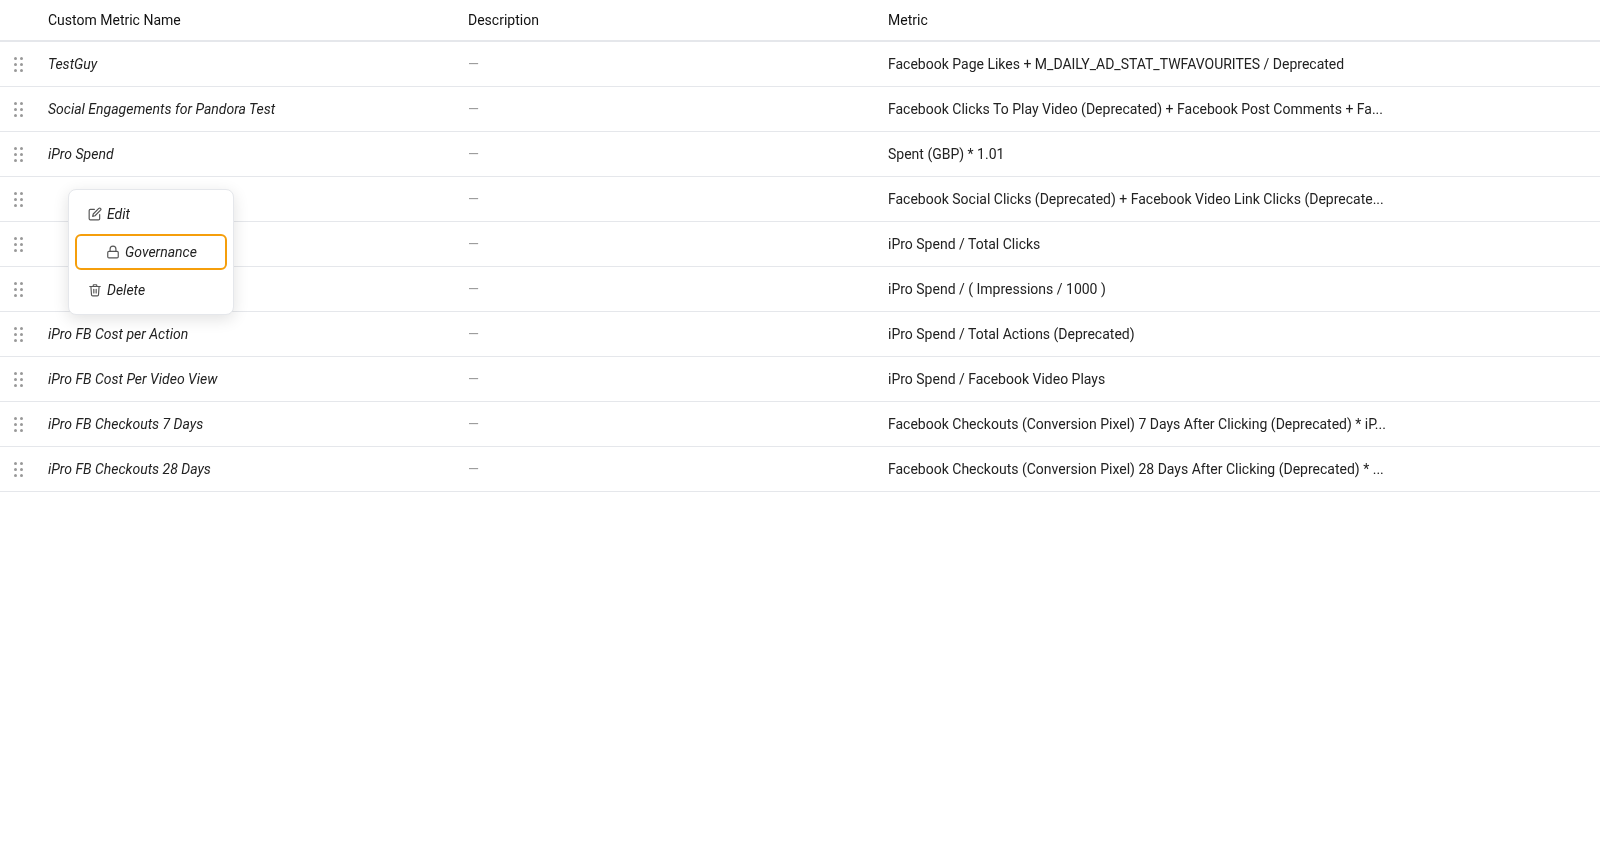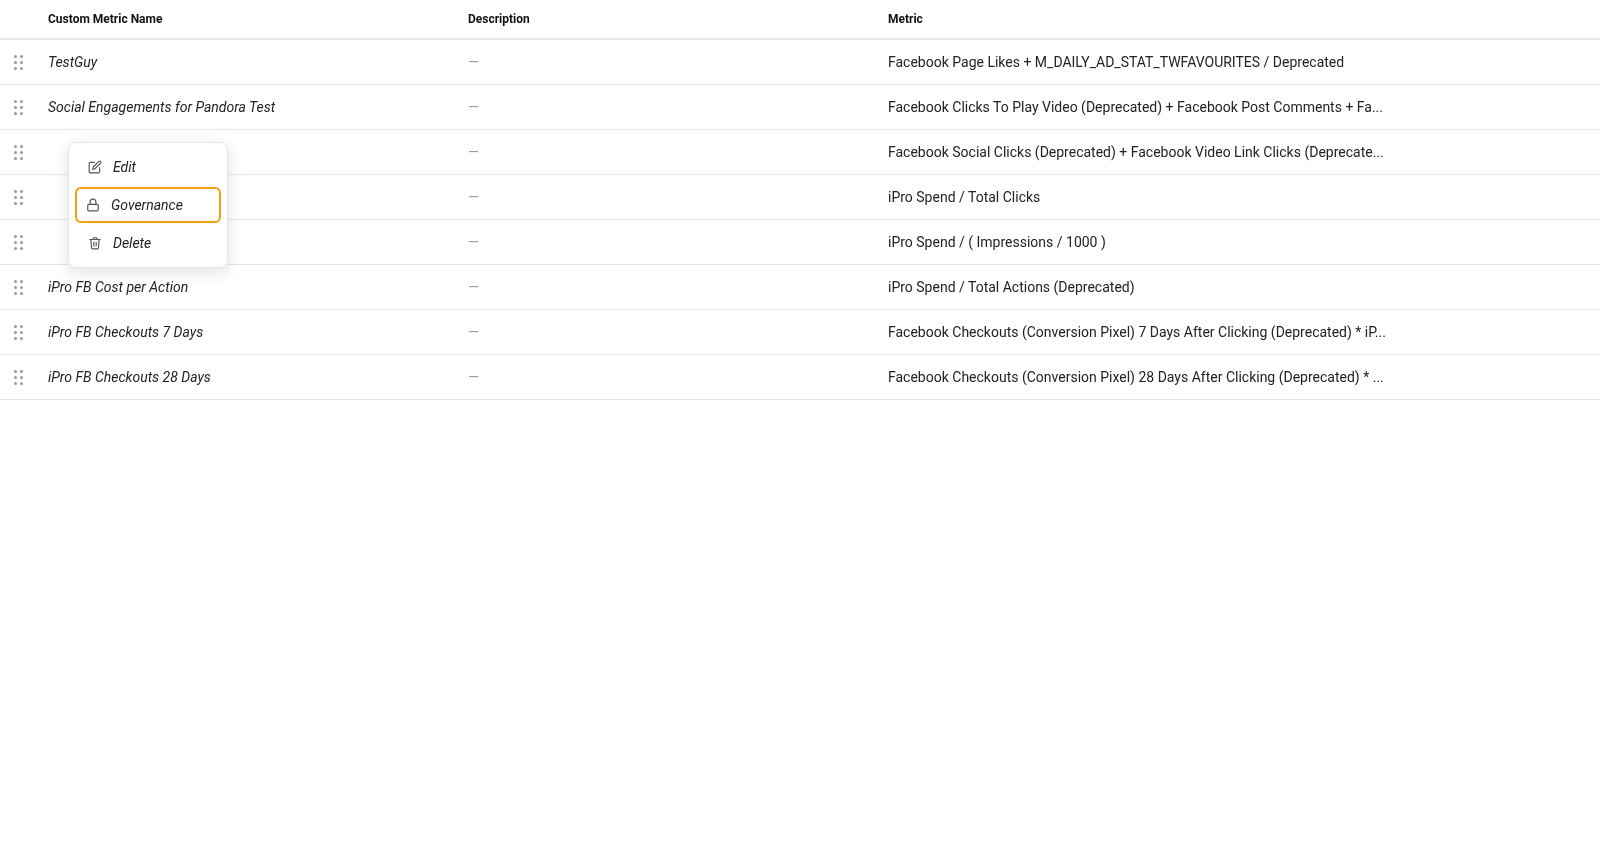--- a/index.html
+++ b/index.html
@@ -16,22 +16,22 @@
     table {
       width: 100%;
       border-collapse: collapse;
     }
     thead tr {
       border-bottom: 2px solid #e5e7eb;
     }
     thead th {
       padding: 12px 16px;
       text-align: left;
-      font-weight: 700;
-      font-size: 12px;
+      font-weight: 400;
+      font-size: 14px;
       color: #111;
       background: #fff;
     }
     tbody tr {
       border-bottom: 1px solid #e5e7eb;
     }
     td {
       padding: 14px 16px;
       vertical-align: middle;
       font-size: 14px;
@@ -75,32 +75,32 @@
       background: #fff;
       border: 1px solid #e5e7eb;
       border-radius: 8px;
       box-shadow: 0 4px 16px rgba(0,0,0,0.12);
       min-width: 160px;
       padding: 6px 0;
     }
     .context-menu-item {
       display: flex;
       align-items: center;
-      gap: 10px;
+      gap: 4px;
       padding: 10px 18px;
       cursor: pointer;
       font-size: 14px;
       color: #222;
       border-radius: 0;
     }
     .context-menu-item.active {
       border: 2px solid #f59e0b;
       border-radius: 6px;
       margin: 2px 6px;
-      padding: 8px 8px;
+      padding: 8px 28px;
     }
     .menu-icon {
       width: 16px;
       height: 16px;
       display: flex;
       align-items: center;
       justify-content: center;
       font-size: 13px;
       color: #555;
     }
@@ -154,20 +154,41 @@
               </div>
       <div class="drag-dot-row">
                 <div class="drag-dot"></div>
                 <div class="drag-dot"></div>
               </div>
     </div>
   </td>
           <td class="col-name">Social Engagements for Pandora Test</td>
           <td class="col-desc"><span class="dash">—</span></td>
           <td class="col-metric">Facebook Clicks To Play Video (Deprecated) + Facebook Post Comments + Fa...</td>
+        </tr>
+        <tr>
+          <td class="col-drag">
+    <div class="drag-icon">
+      <div class="drag-dot-row">
+                <div class="drag-dot"></div>
+                <div class="drag-dot"></div>
+              </div>
+      <div class="drag-dot-row">
+                <div class="drag-dot"></div>
+                <div class="drag-dot"></div>
+              </div>
+      <div class="drag-dot-row">
+                <div class="drag-dot"></div>
+                <div class="drag-dot"></div>
+              </div>
+    </div>
+  </td>
+          <td class="col-name">iPro Spend</td>
+          <td class="col-desc"><span class="dash">—</span></td>
+          <td class="col-metric">Spent (GBP) * 1.01</td>
         </tr>
         <tr>
           <td class="col-drag">
     <div class="drag-icon">
       <div class="drag-dot-row">
                 <div class="drag-dot"></div>
                 <div class="drag-dot"></div>
               </div>
       <div class="drag-dot-row">
                 <div class="drag-dot"></div>
@@ -291,20 +312,41 @@
       <div class="drag-dot-row">
                 <div class="drag-dot"></div>
                 <div class="drag-dot"></div>
               </div>
       <div class="drag-dot-row">
                 <div class="drag-dot"></div>
                 <div class="drag-dot"></div>
               </div>
     </div>
   </td>
+          <td class="col-name">iPro FB Cost Per Video View</td>
+          <td class="col-desc"><span class="dash">—</span></td>
+          <td class="col-metric">iPro Spend / Facebook Video Plays</td>
+        </tr>
+        <tr>
+          <td class="col-drag">
+    <div class="drag-icon">
+      <div class="drag-dot-row">
+                <div class="drag-dot"></div>
+                <div class="drag-dot"></div>
+              </div>
+      <div class="drag-dot-row">
+                <div class="drag-dot"></div>
+                <div class="drag-dot"></div>
+              </div>
+      <div class="drag-dot-row">
+                <div class="drag-dot"></div>
+                <div class="drag-dot"></div>
+              </div>
+    </div>
+  </td>
           <td class="col-name">iPro FB Checkouts 7 Days</td>
           <td class="col-desc"><span class="dash">—</span></td>
           <td class="col-metric">Facebook Checkouts (Conversion Pixel) 7 Days After Clicking (Deprecated) * iP...</td>
         </tr>
         <tr>
           <td class="col-drag">
     <div class="drag-icon">
       <div class="drag-dot-row">
                 <div class="drag-dot"></div>
                 <div class="drag-dot"></div>

